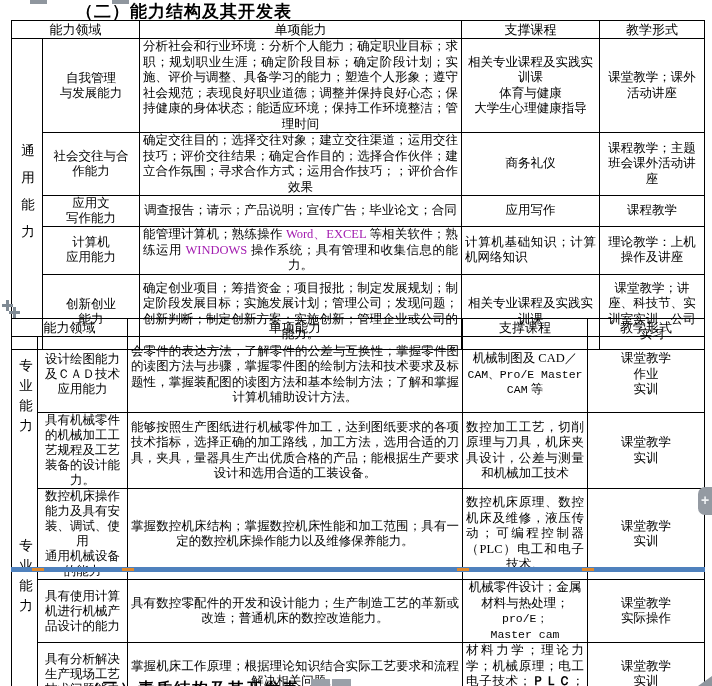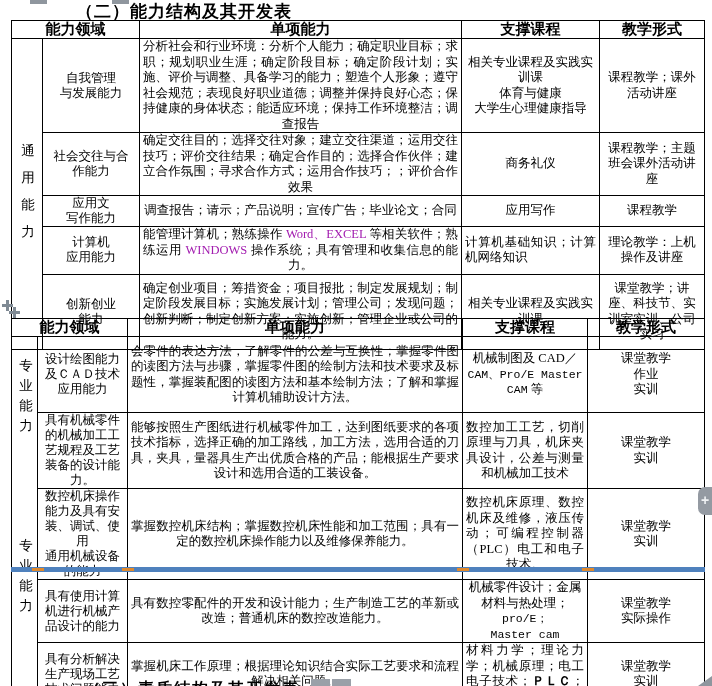--- a/index.html
+++ b/index.html
@@ -6,21 +6,21 @@
   .screen{position:relative;width:712px;height:686px;background:#ffffff;overflow:hidden;
           font-family:"Liberation Serif",serif;color:#000;}
   .doc-title{position:absolute;left:76px;top:0px;font-size:17px;font-weight:bold;letter-spacing:1px;}
   .next-title{position:absolute;left:84px;top:679px;font-size:16px;font-weight:bold;letter-spacing:2px;white-space:nowrap;}
 
   table{position:absolute;border-collapse:collapse;table-layout:fixed;}
   #t1{left:11px;top:20px;width:694px;}
   #t2{left:11px;top:318px;width:694px;}
   th,td{border:1px solid #000;padding:0 3px;font-size:12.5px;line-height:15.5px;
         vertical-align:middle;overflow:hidden;}
-  th{font-size:15px;font-weight:bold;text-align:center;}
+  th{font-size:13px;font-weight:normal;text-align:center;}
   .c{text-align:center;}
   .j{text-align:justify;text-align-last:center;}
   .jl{text-align:justify;text-align-last:left;}
   .pre{white-space:pre-line;}
   .sub{text-align:center;white-space:pre-line;line-height:15px;margin-top:36px;}
   .mono{font-family:"Liberation Mono",monospace;font-size:11.5px;}
   .blue{color:#a21caf;}
   .bold{font-weight:bold;}
 
   .vlab{position:absolute;white-space:pre-line;text-align:center;font-size:13.5px;width:16px;z-index:3;}
@@ -65,25 +65,25 @@
         <tr style="height:18px">
       <th colspan="2">能力领域</th>
       <th>单项能力</th>
       <th>支撑课程</th>
       <th>教学形式</th>
     </tr>
     <tr style="height:80px">
       <td rowspan="5"></td>
       <td class="sub">自我管理
 与发展能力</td>
-      <td class="j">分析社会和行业环境：分析个人能力；确定职业目标；求职；规划职业生涯；确定阶段目标；确定阶段计划；实施、评价与调整、具备学习的能力；塑造个人形象；遵守社会规范；表现良好职业道德；调整并保持良好心态；保持健康的身体状态；能适应环境；保持工作环境整洁；调查报告</td>
+      <td class="j">分析社会和行业环境：分析个人能力；确定职业目标；求职；规划职业生涯；确定阶段目标；确定阶段计划；实施、评价与调整、具备学习的能力；塑造个人形象；遵守社会规范；表现良好职业道德；调整并保持良好心态；保持健康的身体状态；能适应环境；保持工作环境整洁；管理时间</td>
       <td class="c pre">相关专业课程及实践实训课
 体育与健康
 大学生心理健康指导</td>
-      <td class="c">课程教学；课外活动讲座</td>
+      <td class="c">课堂教学；课外活动讲座</td>
     </tr>
     <tr style="height:50px">
       <td class="sub">社会交往与合
 作能力</td>
       <td class="j">确定交往目的；选择交往对象；建立交往渠道；运用交往技巧；评价交往结果；确定合作目的；选择合作伙伴；建立合作氛围；寻求合作方式；运用合作技巧；；评价合作效果</td>
       <td class="c">商务礼仪</td>
       <td class="c">课程教学；主题班会课外活动讲座</td>
     </tr>
     <tr style="height:30px">
       <td class="sub">应用文

